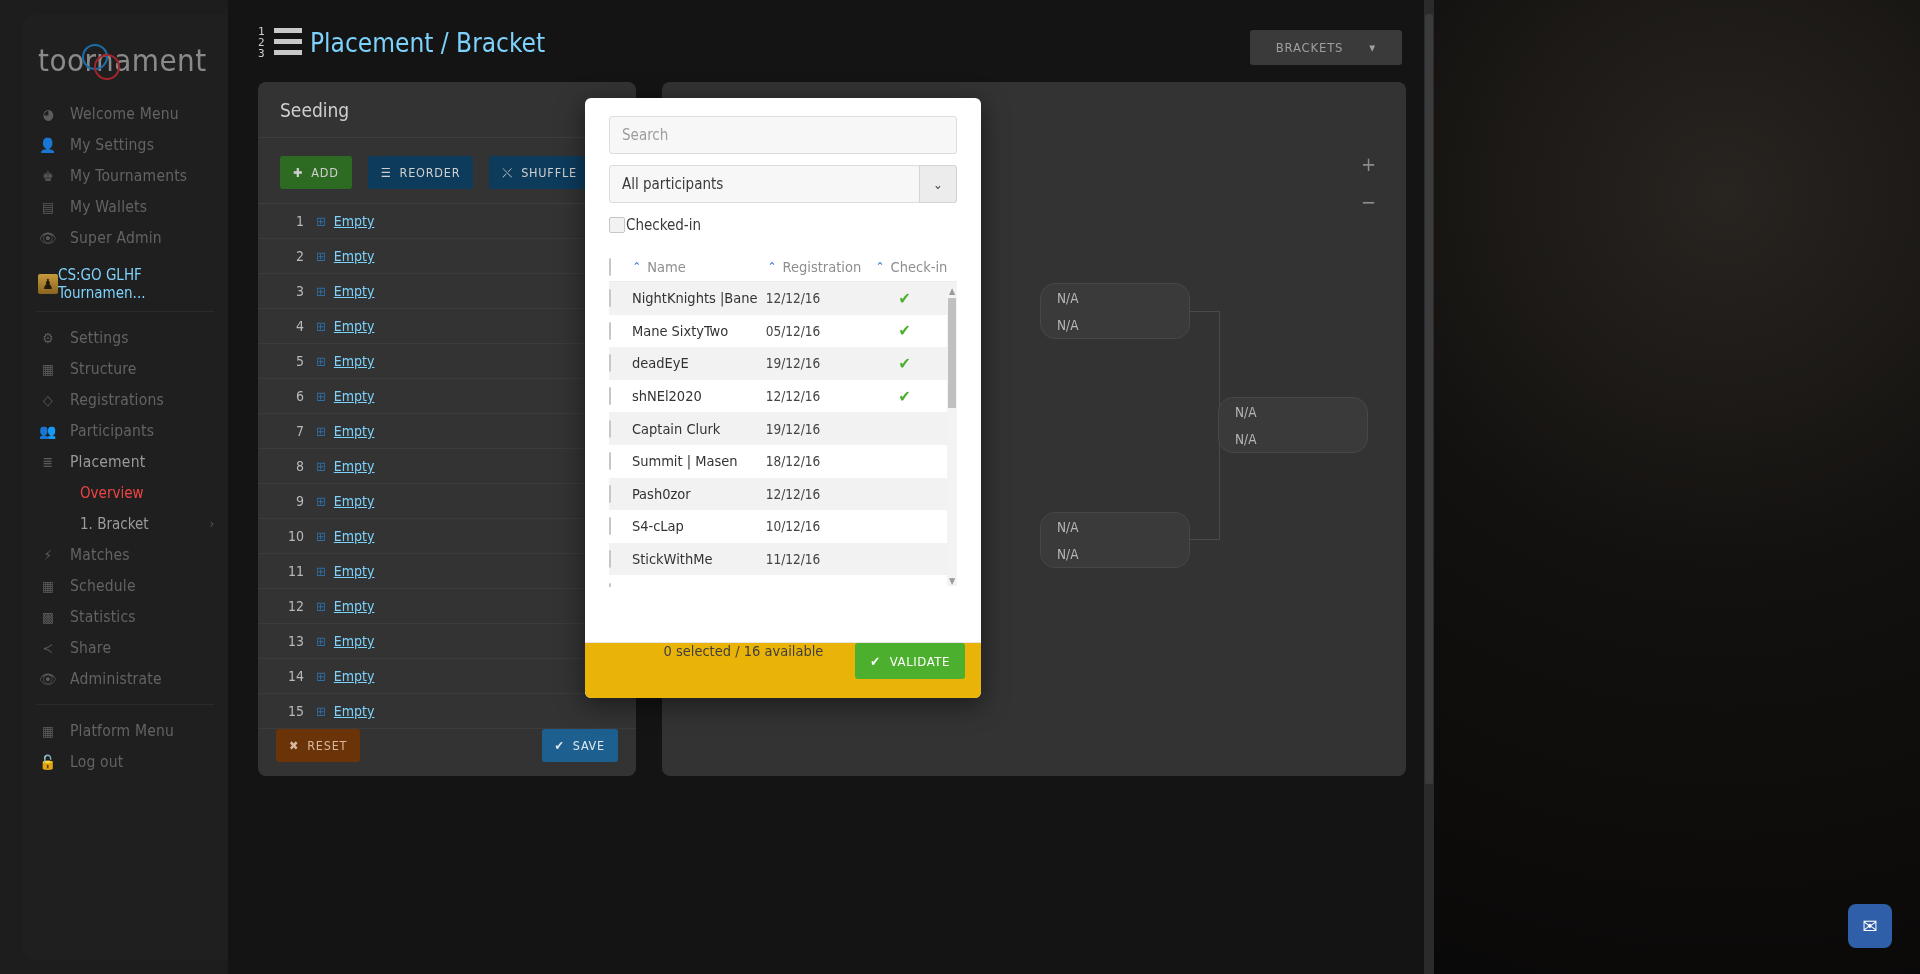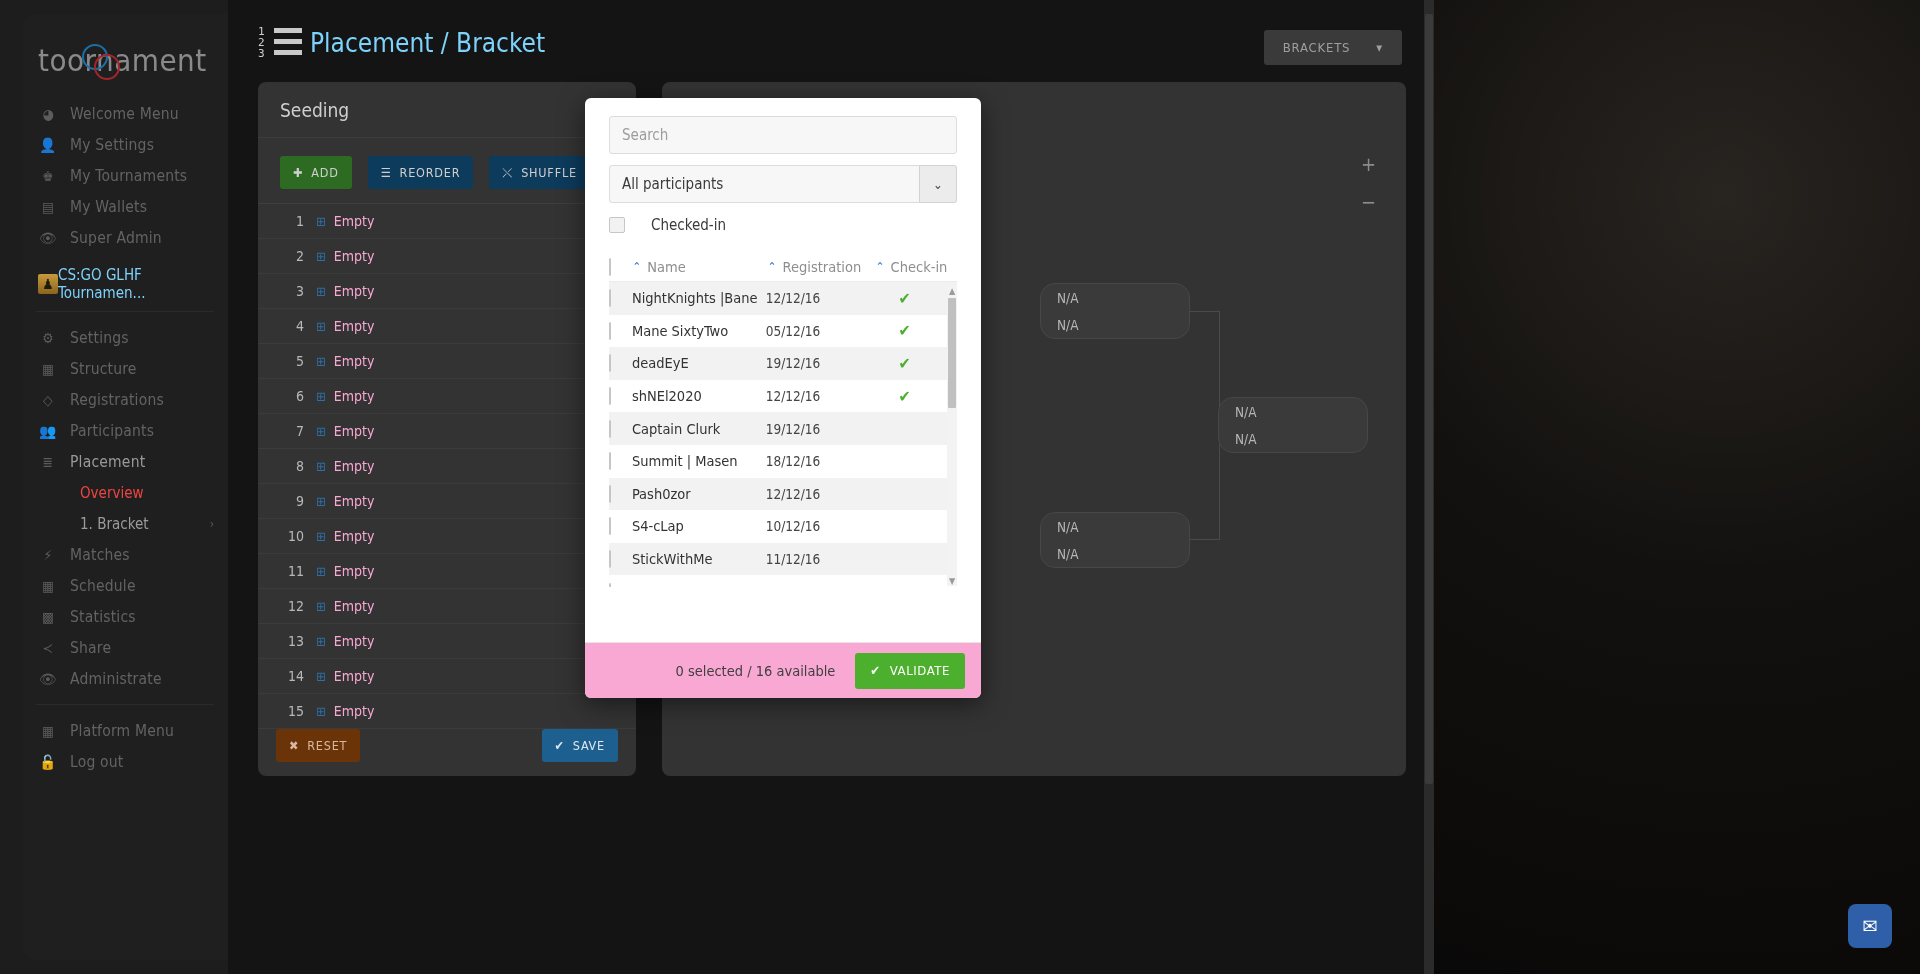--- a/index.html
+++ b/index.html
@@ -64,21 +64,21 @@
   
   .header { position:absolute; left:228px; top:0; width:1202px; height:92px; z-index:2;}
   .page-title { position:absolute; left:82px; top:28px; font-size:26px; color:#7dd3fc; }
   .title-ico { position:absolute; left:30px; top:26px; width:44px; height:38px; color:#cfcfcf;
     font-size:11px; font-family:"DejaVu Sans Mono", monospace;}
   .title-ico .bars{position:absolute; left:16px; top:2px;}
   .title-ico .bars i{display:block; width:28px; height:5px; background:#c9c9c9; margin-bottom:6px;}
   .title-ico .nums{position:absolute; left:0; top:0; line-height:11px; font-size:11px;}
   .title-ico .nums span{display:block; margin-bottom:0; height:11px;}
   .brackets-btn {
-    position:absolute; right:28px; top:30px; height:35px; padding:0 19px;
+    position:absolute; right:28px; top:30px; height:35px; padding:0 26px;
     background:#3a3a3a; color:#9f9f9f; font-size:13px; letter-spacing:.8px;
     border-radius:3px; display:flex; align-items:center; gap:26px; cursor:pointer;
   }
 
   
   .panel {
     position:absolute; left:258px; top:82px; width:378px; height:694px;
     background:#333333; border-radius:8px; z-index:2; overflow:hidden;
   }
   .panel-head { height:56px; border-bottom:1px solid #3d3d3d; display:flex; align-items:center; padding-left:22px;}
@@ -86,21 +86,21 @@
   .panel-tools { display:flex; gap:16px; padding:18px 0 14px 22px;}
   .btn { height:33px; border-radius:3px; display:flex; align-items:center; gap:8px;
     padding:0 13px; font-size:12.5px; letter-spacing:.8px; color:#cfcfcf; cursor:pointer;}
   .btn-green { background:#2e6b22; }
   .btn-blue  { background:#0d3b5c; }
   .seed-list { border-top:1px solid #3e3e3e; }
   .seed-row { height:35px; display:flex; align-items:center; border-bottom:1px solid #3b3b3b;
     padding:0 14px 0 20px; color:#8d8d8d; font-size:14px; }
   .seed-row .n { width:26px; text-align:right; color:#b9b9b9; font-size:14px; }
   .seed-row .plus { color:#2b6ea8; margin:0 8px 0 12px; font-size:13px; }
-  .seed-row .em { color:#f9a8d4; flex:1; }
+  .seed-row .em { color:#7dd3fc; flex:1;text-decoration:underline; }
   .seed-row .x { color:#6b6b6b; font-size:14px; }
   .panel-foot { position:absolute; left:0; bottom:0; width:378px; height:62px;
      display:flex; align-items:center; padding:0 18px; }
   .btn-reset { background:#6b3408; color:#d8b8a0; }
   .btn-save { background:#1d5f8f; color:#dfe8ef; margin-left:auto; }
   .panel-scroll { position:absolute; right:4px; top:300px; width:9px; height:110px; background:#4b4b4b; border-radius:4px;}
 
   
   .bracket-panel { position:absolute; left:662px; top:82px; width:744px; height:694px;
     background:#333; border-radius:8px; z-index:1; overflow:hidden;}
@@ -124,42 +124,42 @@
   .select-wrap{ position:relative; margin-top:11px; width:348px; height:38px; }
   .select-box{
     width:348px; height:38px; border:1px solid #dcdcdc; background:#f7f7f7; border-radius:3px;
     padding:0 48px 0 12px; font-size:15px; color:#3a3a3a; display:flex; align-items:center;
   }
   .select-arrow{
     position:absolute; right:0; top:0; width:38px; height:38px; background:#ececec;
     border:1px solid #d3d3d3; border-radius:0 3px 3px 0; display:flex; align-items:center; justify-content:center;
     color:#444; font-size:13px;
   }
-  .checkin-filter{ display:flex; align-items:center; gap:26px; margin-top:13px; font-size:15px; color:#3a3a3a; }
+  .checkin-filter{ display:flex; align-items:center; gap:1px; margin-top:13px; font-size:15px; color:#3a3a3a; }
   .cbx { width:16px; height:16px; border:1px solid #c6c6c6; background:#f2f2f2; border-radius:2px; flex:none;}
   .tbl-head { display:flex; align-items:center; margin-top:18px; height:30px;
      color:#8e8e8e; font-size:14.5px; border-bottom:1px solid #ececec; }
   .caret { color:#3b7dd8; font-size:12px; margin-right:6px; }
   .col-cbx{ width:27px; }
   .col-name{ width:158px; display:flex; align-items:center;}
   .col-reg{ width:126px; display:flex; align-items:center;}
   .col-chk{ width:95px; display:flex; align-items:center;}
   .tbl-wrap{ position:relative; height:305px; overflow:hidden; }
   .tbl-rows{ }
   .trow { display:flex; align-items:center; height:32.6px; font-size:14.5px; color:#333; }
   .trow.alt { background:#f2f2f2; }
   .trow .c-name{ width:158px; }
   .trow .c-reg{ width:126px; color:#444; font-size:13.5px;}
   .trow .c-chk{ width:95px; color:#4caf2e; font-size:16px; text-align:left; padding-left:26px;}
   .sbar{ position:absolute; right:0; top:4px; width:10px; height:300px; background:#f3f3f3;}
   .sbar .thumb{ position:absolute; left:1px; top:12px; width:8px; height:110px; background:#c0c0c0; border-radius:1px;}
   .sbar .up{ position:absolute; left:2px; top:0px; color:#9a9a9a; font-size:9px;}
   .sbar .dn{ position:absolute; left:2px; bottom:0px; color:#9a9a9a; font-size:9px;}
-  .modal-foot { position:absolute; left:0; bottom:0; width:396px; height:56px; background:#f9a8d4;
-     border-top:1px solid #e6e6e6; display:flex; align-items:center; justify-content:flex-end; padding-right:16px; gap:20px;}
+  .modal-foot { position:absolute; left:0; bottom:0; width:396px; height:56px; background:#eab308;
+     border-top:1px solid #e6e6e6; display:flex; justify-content:flex-end; padding-right:16px; gap:32px;}
   .sel-count { font-size:14.5px; color:#3f3f3f; }
   .btn-validate { background:#4caf2e; color:#fff; height:36px; border-radius:3px; display:flex;
      align-items:center; gap:9px; padding:0 15px; font-size:13px; letter-spacing:.6px; cursor:pointer;}
 
   
   .chat-bubble{ position:absolute; right:28px; bottom:26px; width:44px; height:44px; background:#2f5fa8;
      border-radius:8px; display:flex; align-items:center; justify-content:center; color:#fff; font-size:20px; z-index:6;}
   
   .page-scroll{ position:absolute; right:486px; top:0; width:10px; height:974px; background:#2b2b2b; z-index:3;}
   .page-scroll .t{ position:absolute; left:1px; top:14px; width:8px; height:770px; background:#3b3b3b; border-radius:2px;}

